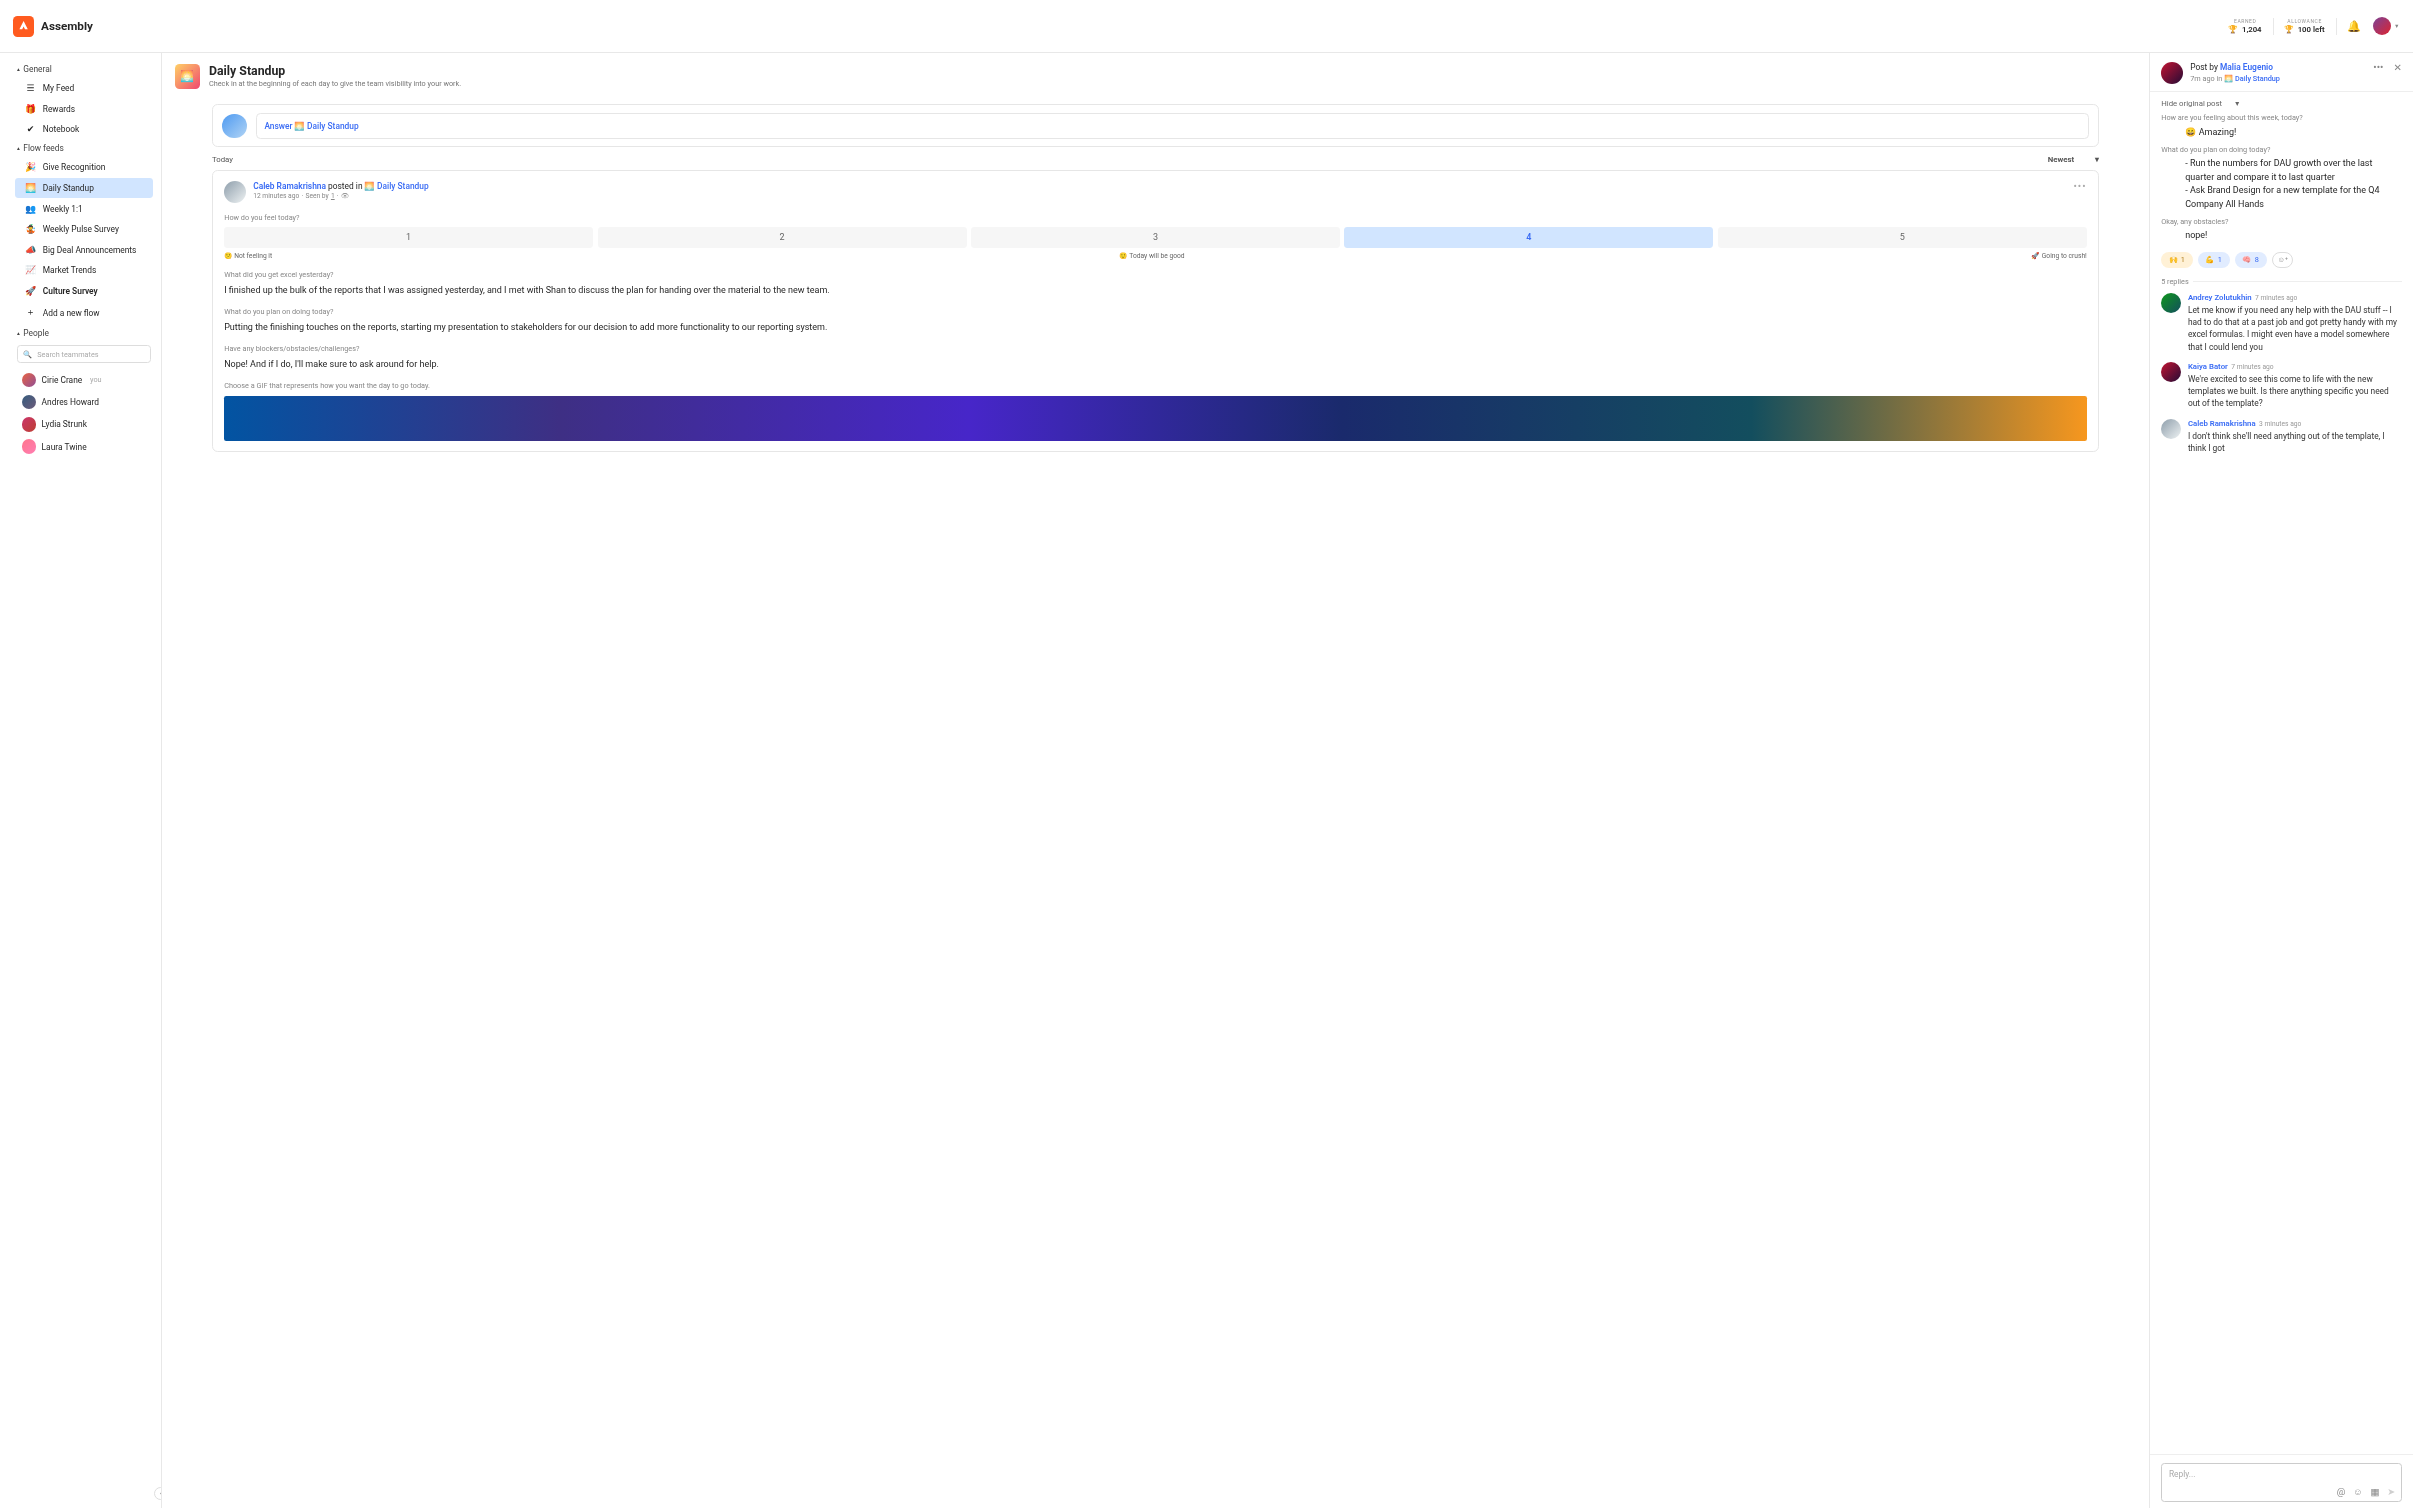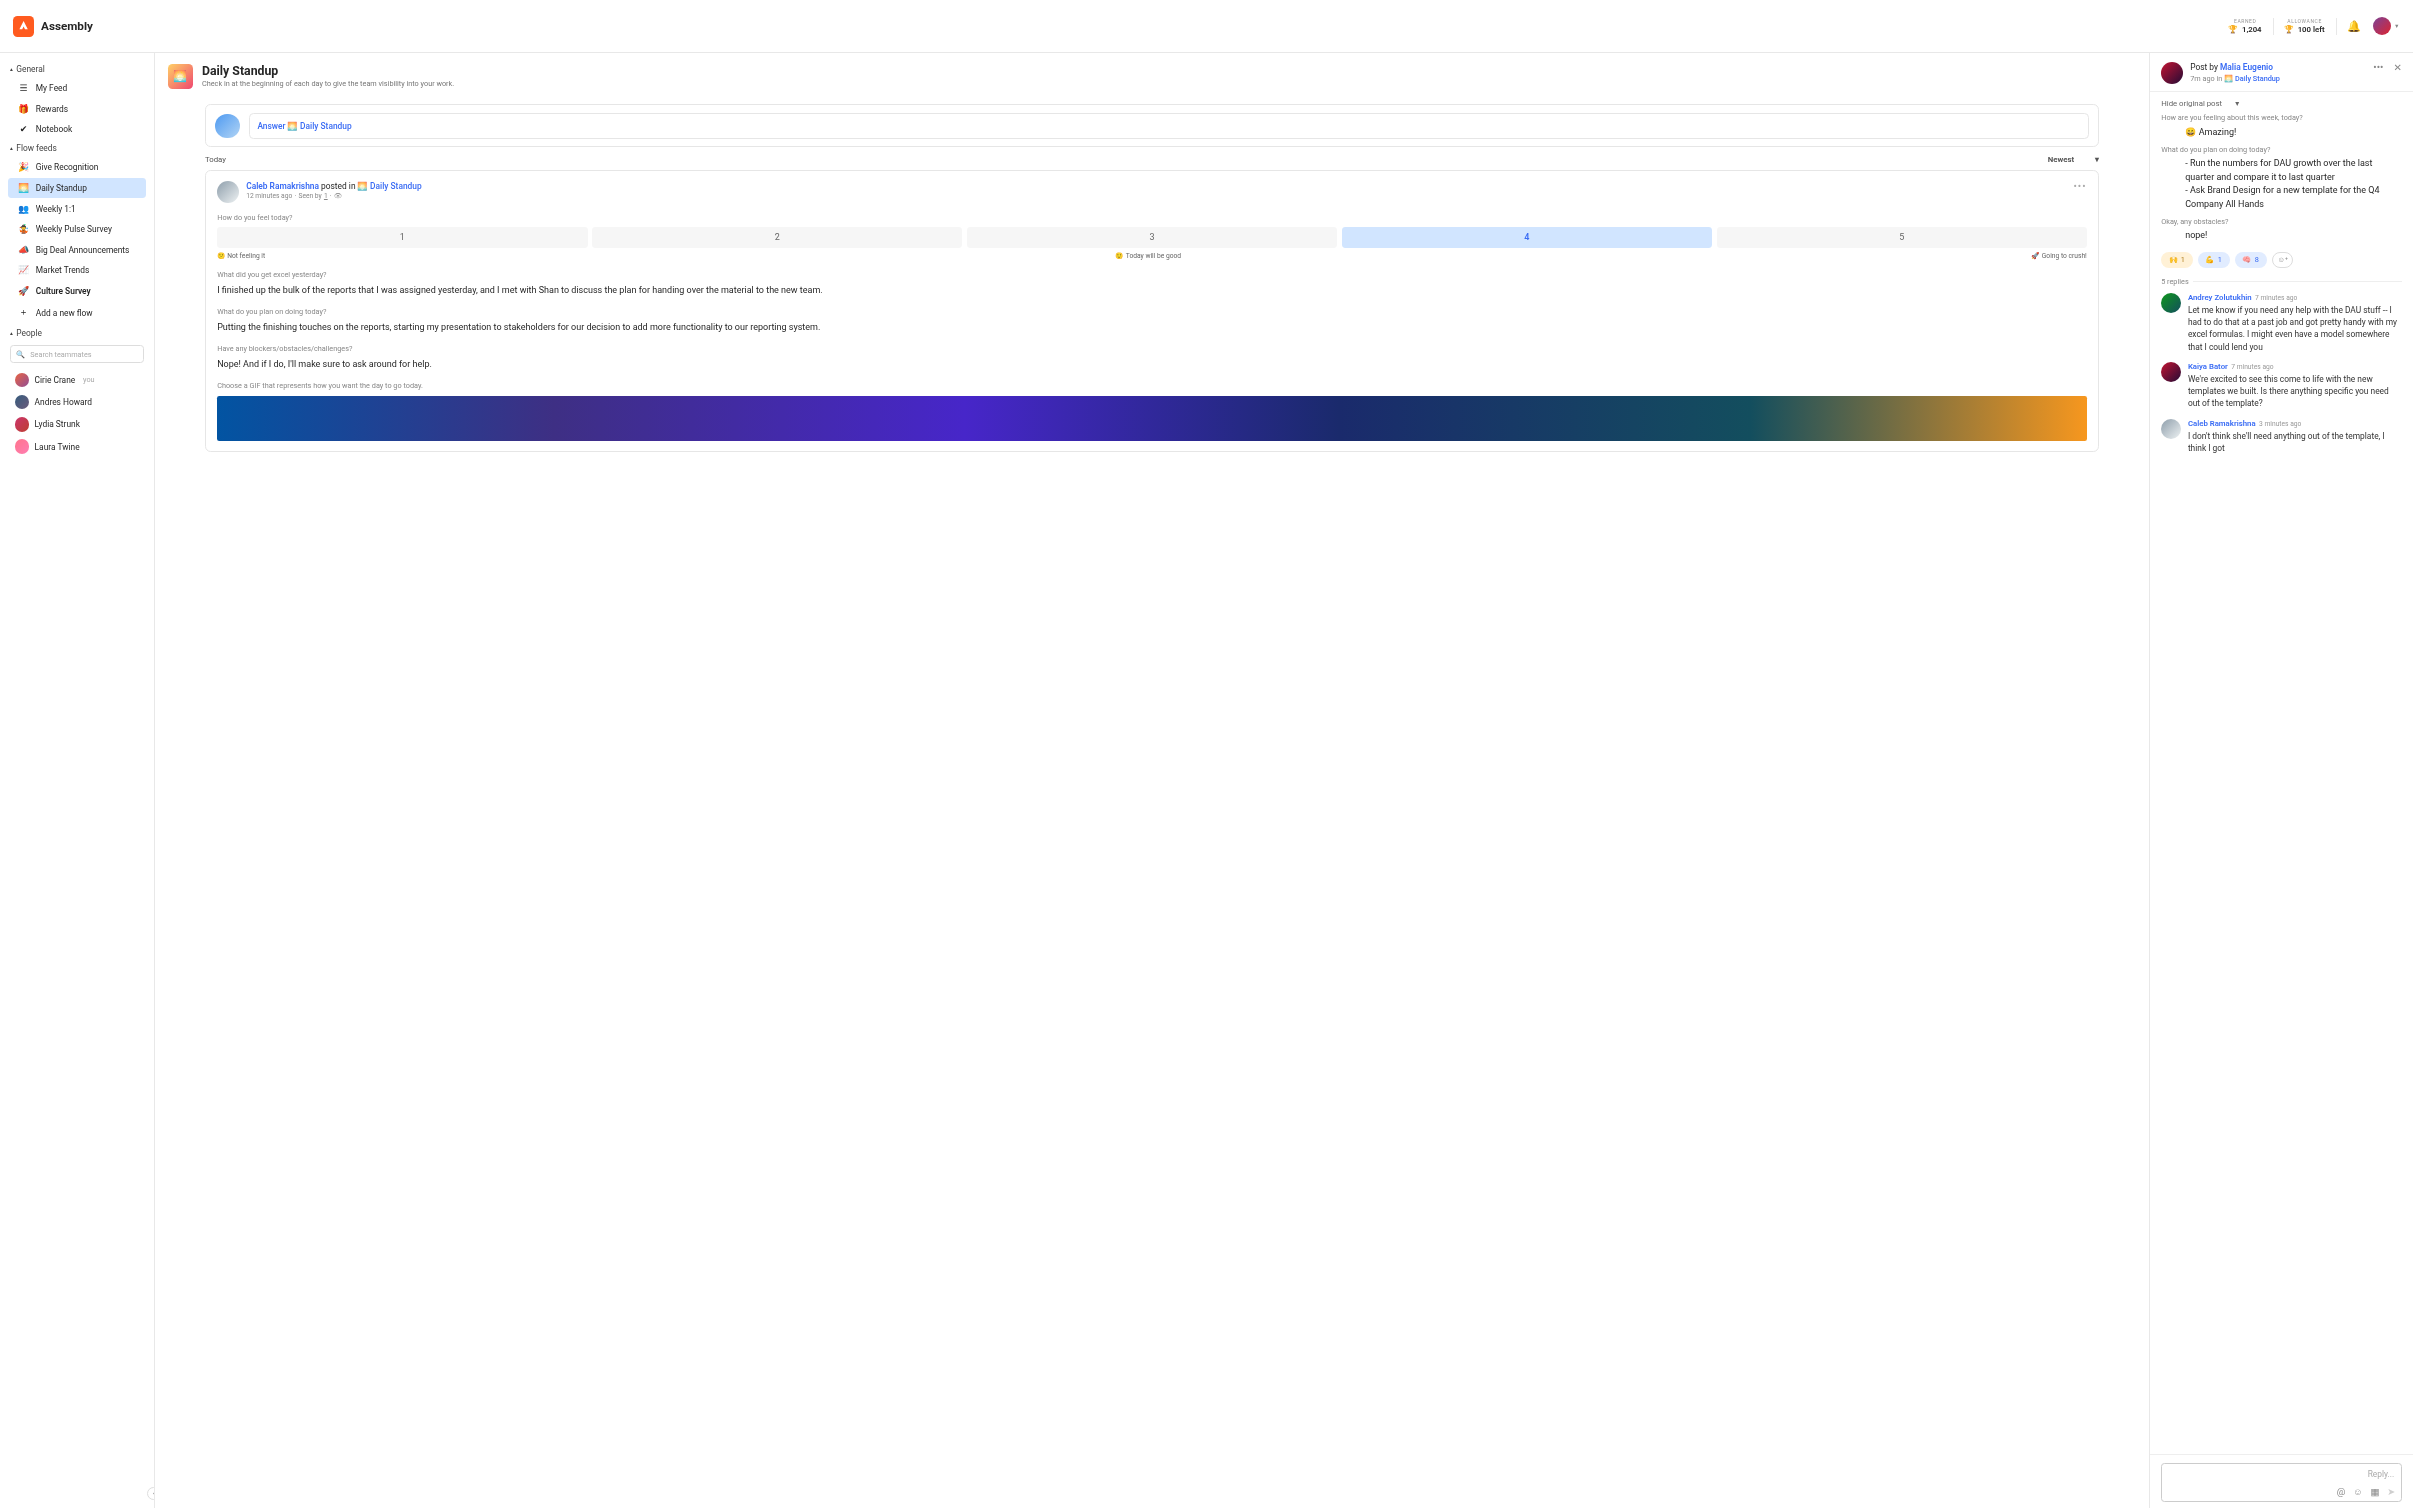--- a/index.html
+++ b/index.html
@@ -13,21 +13,21 @@
 .top-right { display: flex; align-items: center; gap: 11.2px; }
 .stat { display: flex; flex-direction: column; align-items: center; }
 .stat-label { font-size: 5px; letter-spacing: 0.6px; color: #999; text-transform: uppercase; }
 .stat-val { display: flex; align-items: center; gap: 3.4px; font-size: 7.8px; font-weight: 600; margin-top: 1.1px; }
 .trophy { color: #f5a623; }
 .vdiv { width: 0.6px; height: 17px; background: #e8e8e8; }
 .bell { font-size: 11.2px; color: #555; cursor: pointer; }
 .avatar-img { width: 18px; height: 18px; border-radius: 50%; background: linear-gradient(135deg,#7b4397,#dc2430); }
 .avatar-wrap { display: flex; align-items: center; gap: 3.4px; }
 .caret { font-size: 5.6px; color: #888; }
-.body { display: flex; flex: 1; overflow: hidden; }
+.body { display: flex; flex: 1; overflow: hidden; padding-left: 7px; }
 .sidebar { width: 155px; border-right: 0.6px solid #e8e8e8; padding: 7.8px 4.5px; overflow-y: auto; position: relative; }
 .section-head { display: flex; align-items: center; gap: 3.4px; padding: 3.4px 5.6px; font-size: 8.4px; color: #444; cursor: pointer; }
 .tri { font-size: 5.6px; }
 .nav-item { display: flex; align-items: center; gap: 6.7px; padding: 5px 6.7px 5px 10px; font-size: 8.4px; cursor: pointer; border-radius: 3.4px; margin: 0.6px 3.4px; }
 .nav-item.active { background: #d1e5ff; border-radius: 3.4px; }
 .nav-item .ni-icon { width: 11.2px; display: inline-flex; justify-content: center; font-size: 9px; }
 .nav-item.bold { font-weight: 600; }
 .search-wrap { margin: 3.4px 5.6px 5.6px; }
 .search { display: flex; align-items: center; gap: 4.5px; border: 0.6px solid #ddd; border-radius: 3.4px; padding: 3.4px 5.6px; font-size: 7.3px; color: #aaa; }
 .person { display: flex; align-items: center; gap: 5.6px; padding: 3.9px 10px; font-size: 8.4px; cursor: pointer; }
@@ -82,21 +82,21 @@
 .react.b { background: #e1ecff; color: #3a6cf4; }
 .react.add { border: 0.6px solid #ddd; padding: 2.8px 4.5px; color: #888; }
 .replies-h { font-size: 7.3px; color: #888; margin: 3.4px 0 6.7px; display: flex; align-items: center; gap: 4.5px; }
 .replies-h .line { flex: 1; height: 0.6px; background: #eee; }
 .reply { display: flex; gap: 6.7px; margin-bottom: 9px; }
 .reply .ravatar { width: 20px; height: 20px; border-radius: 50%; flex-shrink: 0; }
 .reply-meta { font-size: 7.8px; }
 .reply-meta .author { color: #3a6cf4; font-weight: 600; cursor: pointer; }
 .reply-meta .time { color: #999; font-size: 6.7px; margin-left: 3.4px; }
 .reply-body { font-size: 8.4px; margin-top: 2.2px; line-height: 1.45; color: #333; }
-.reply-input { border-top: 0.6px solid #eee; padding: 7.8px 11.2px 5.6px; text-align: right; }
+.reply-input { border-top: 0.6px solid #eee; padding: 7.8px 11.2px 5.6px; }
 .reply-box { border: 0.6px solid #ccc; border-radius: 3.4px; padding: 5.6px 6.7px 22.3px 6.7px; position: relative; }
 .reply-box .ph { color: #aaa; font-size: 8.4px; }
 .reply-tools { position: absolute; bottom: 4.5px; right: 5.6px; display: flex; gap: 7.8px; color: #888; font-size: 9.5px; }
 .reply-tools span { cursor: pointer; }
 .send { opacity: .4; }
 </style>
 </head>
 <body>
 
 <div class="app">

